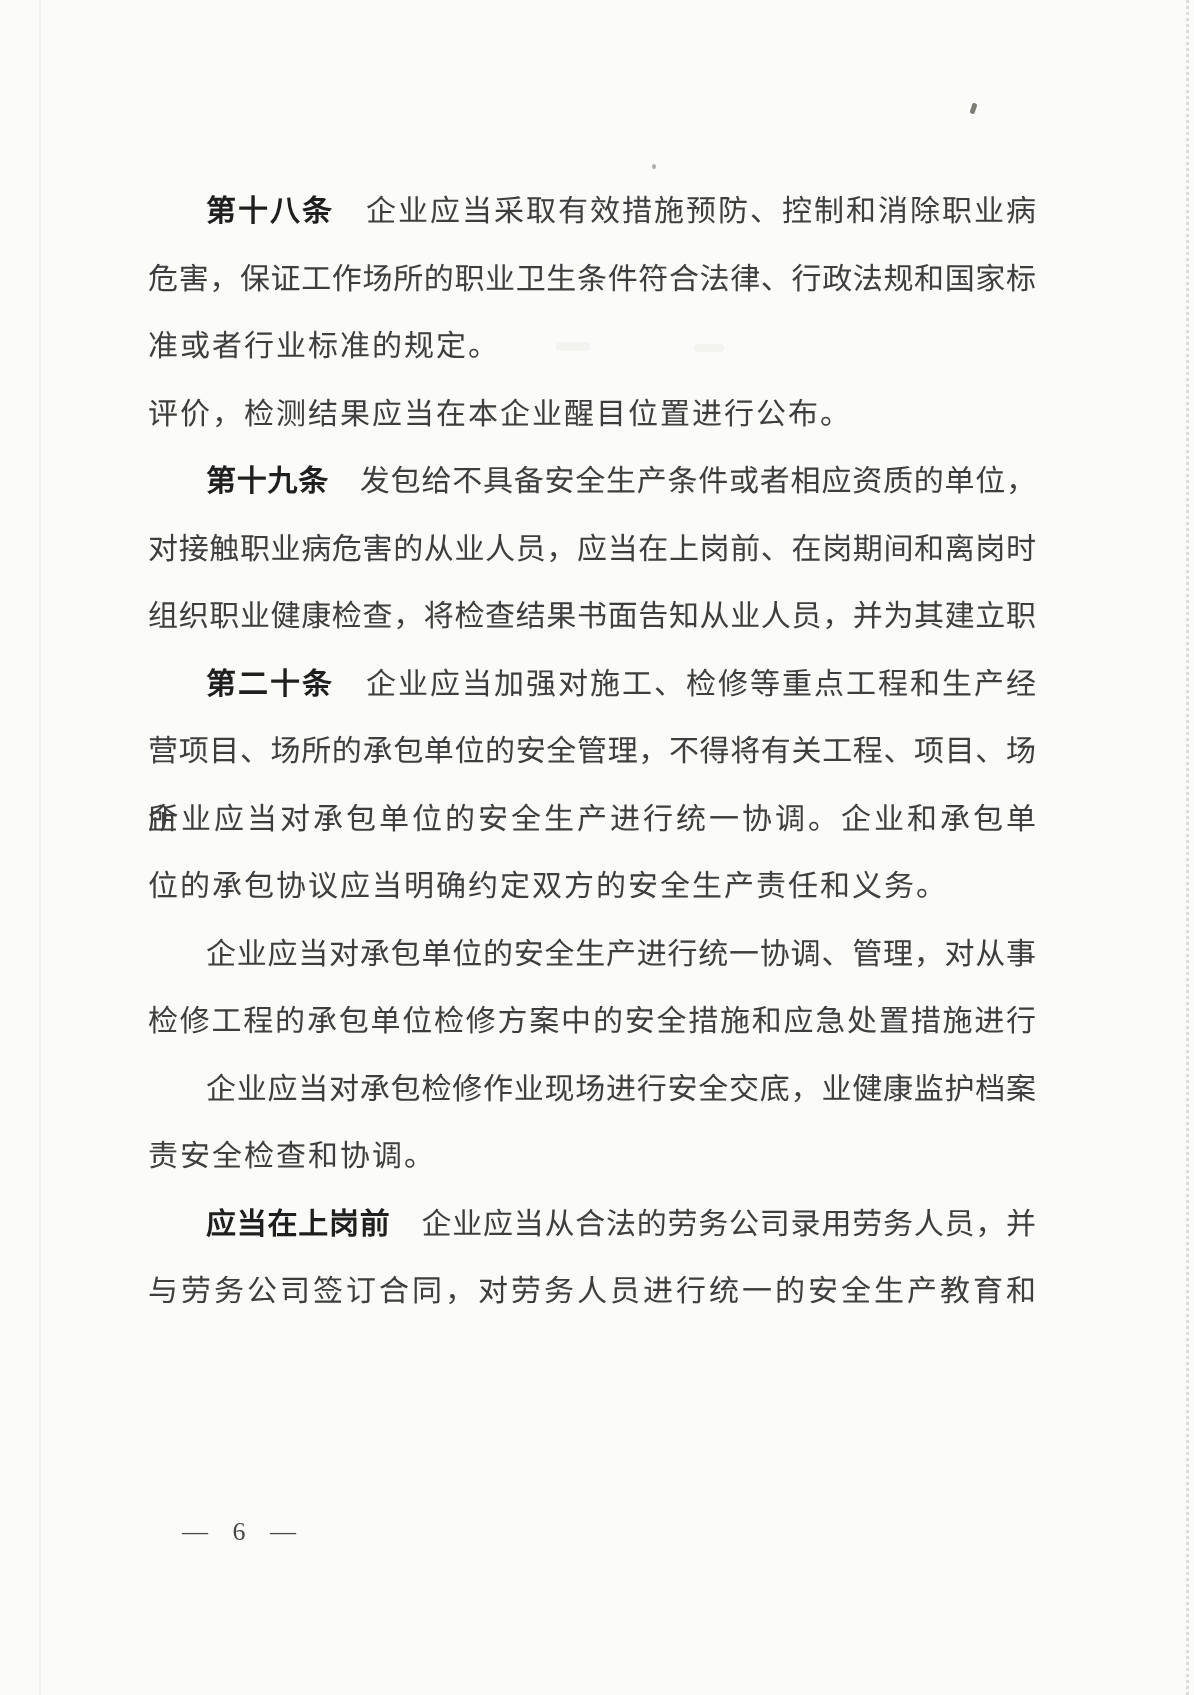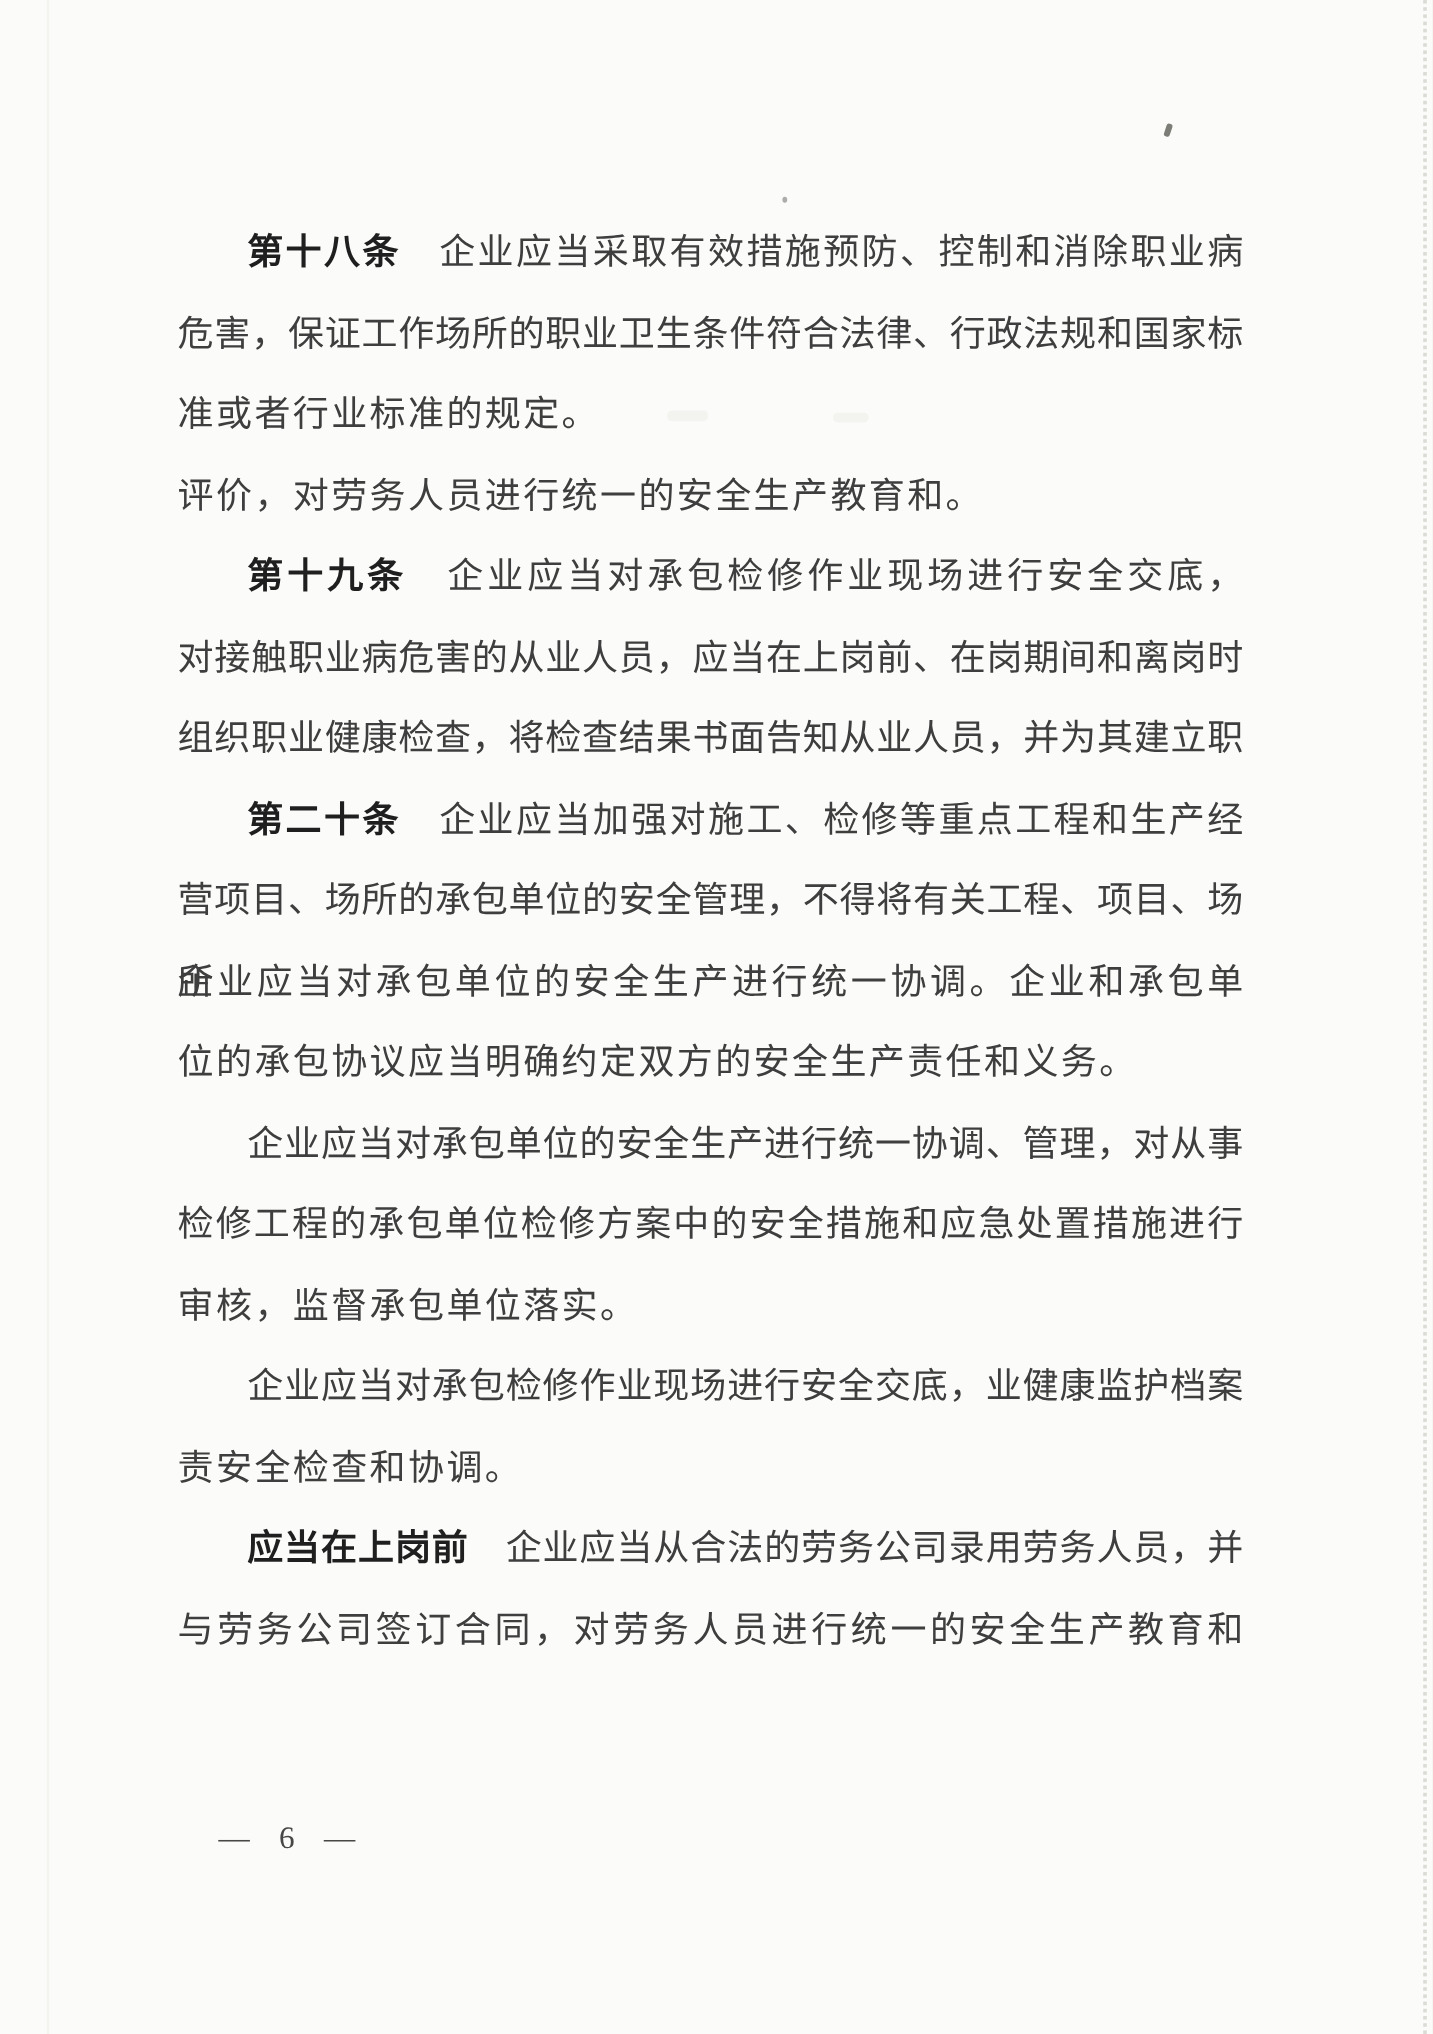--- a/index.html
+++ b/index.html
@@ -58,31 +58,30 @@
   <div class="edge-right"></div>
   <div class="speck tick" style="left:971px;top:103px;"></div>
   <div class="speck dot" style="left:652px;top:164px;"></div>
   <div class="smudge" style="left:556px;top:342px;width:34px;height:9px;"></div>
   <div class="smudge" style="left:694px;top:344px;width:30px;height:8px;"></div>
 
   <div class="textblock">
     <div class="ln j i"><b class="art">第十八条</b><span>　企业应当采取有效措施预防、控制和消除职业病</span></div>
     <div class="ln j"><span>危害，保证工作场所的职业卫生条件符合法律、行政法规和国家标</span></div>
     <div class="ln"><span>准或者行业标准的规定。</span></div>
-    <div class="ln"><span>评价，对劳务人员进行统一的安全生产教育和。</span></div>
-    <div class="ln j i"><b class="art">第十九条</b><span>　企业应当对承包检修作业现场进行安全交底，</span></div>
+    <div class="ln"><span>评价，检测结果应当在本企业醒目位置进行公布。</span></div>
+    <div class="ln j i"><b class="art">第十九条</b><span>　发包给不具备安全生产条件或者相应资质的单位，</span></div>
     <div class="ln j"><span>对接触职业病危害的从业人员，应当在上岗前、在岗期间和离岗时</span></div>
     <div class="ln j"><span>组织职业健康检查，将检查结果书面告知从业人员，并为其建立职</span></div>
     <div class="ln j i"><b class="art">第二十条</b><span>　企业应当加强对施工、检修等重点工程和生产经</span></div>
     <div class="ln j"><span>营项目、场所的承包单位的安全管理，不得将有关工程、项目、场所</span></div>
     <div class="ln j"><span>企业应当对承包单位的安全生产进行统一协调。企业和承包单</span></div>
     <div class="ln"><span>位的承包协议应当明确约定双方的安全生产责任和义务。</span></div>
     <div class="ln j i"><span>企业应当对承包单位的安全生产进行统一协调、管理，对从事</span></div>
     <div class="ln j"><span>检修工程的承包单位检修方案中的安全措施和应急处置措施进行</span></div>
-    <div class="ln"><span>审核，监督承包单位落实。</span></div>
     <div class="ln j i"><span>企业应当对承包检修作业现场进行安全交底，业健康监护档案</span></div>
     <div class="ln"><span>责安全检查和协调。</span></div>
     <div class="ln j i"><b class="art">应当在上岗前</b><span>　企业应当从合法的劳务公司录用劳务人员，并</span></div>
     <div class="ln j"><span>与劳务公司签订合同，对劳务人员进行统一的安全生产教育和</span></div>
   </div>
 
   <div class="pagefoot">
     <span>—</span>
     <span class="num">6</span>
     <span>—</span>

